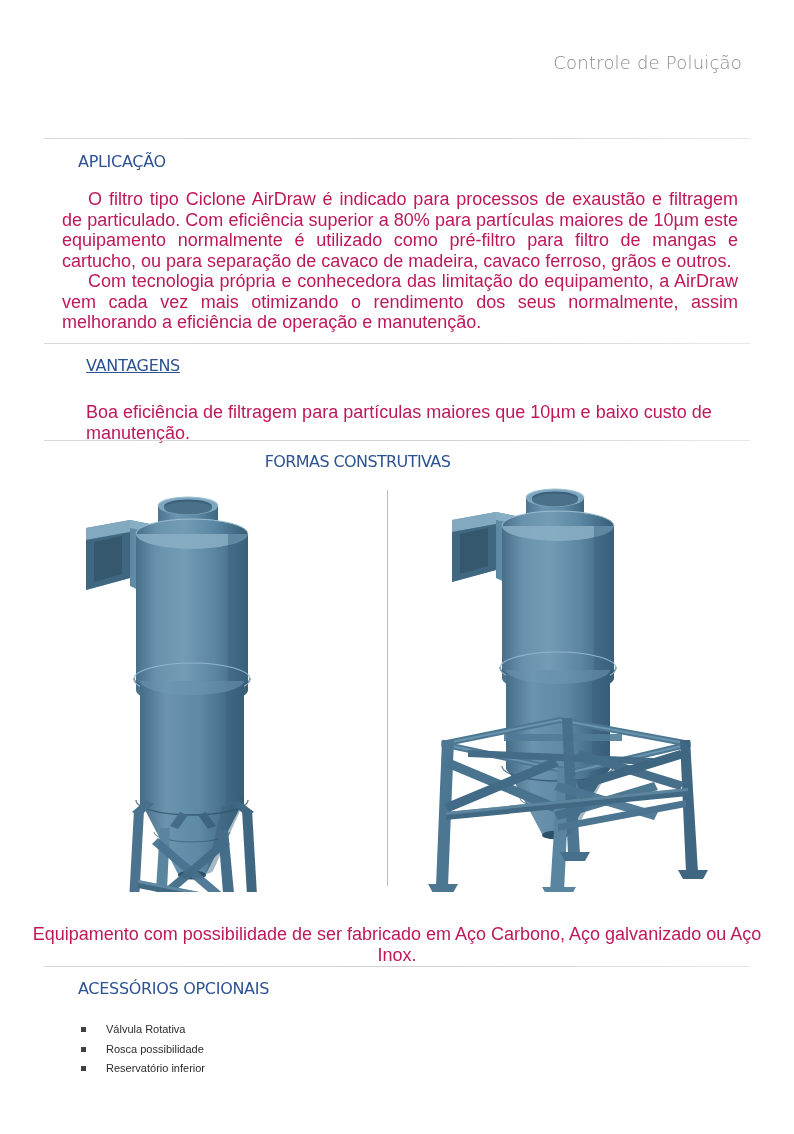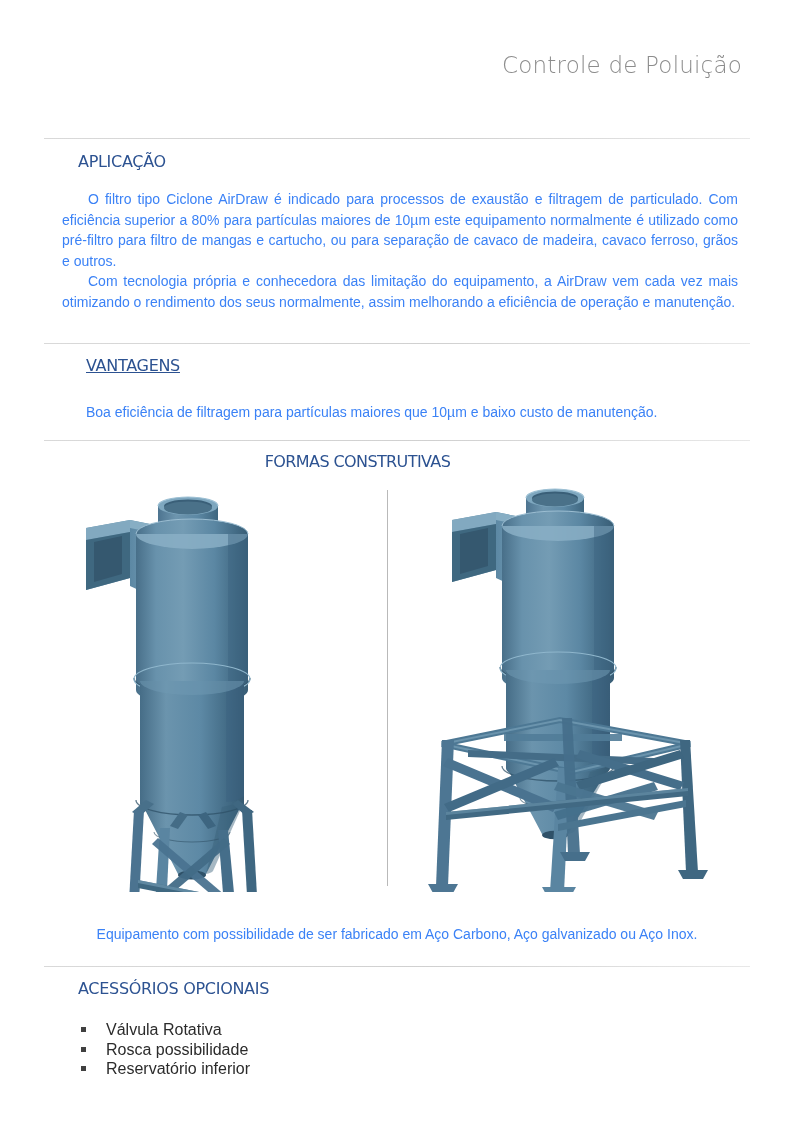--- a/index.html
+++ b/index.html
@@ -26,21 +26,21 @@
 
   
   .page-header {
     position: absolute;
     top: 52px;
     right: 52px;
     text-align: right;
   }
   .page-header .title {
     font-family: "DejaVu Sans", sans-serif;
-    font-size: 23px;
+    font-size: 18px;
     font-weight: 300;
     letter-spacing: .2px;
     color: #8c8c8c;
     white-space: nowrap;
   }
 
   
   .rule {
     position: absolute;
     left: 44px;
@@ -69,23 +69,23 @@
     left: 0; top: 452px; width: 715px;
     text-align: center;
     letter-spacing: -0.6px;
   }
   .section-heading.h-acessorios { left: 78px; top: 979px; }
 
   
   .body-text {
     position: absolute;
     font-family: "Liberation Sans", sans-serif;
-    font-size: 14px;
+    font-size: 18px;
     line-height: 20.5px;
-    color: #3b82f6;
+    color: #be185d;
     text-align: justify;
     text-justify: inter-word;
   }
   .p-aplicacao {
     left: 62px;
     top: 189px;
     width: 676px;
   }
   .p-aplicacao p {
     margin: 0;
@@ -113,21 +113,21 @@
 
   
   .accessory-list {
     position: absolute;
     left: 78px;
     top: 1020px;
     margin: 0;
     padding: 0;
     list-style: none;
     font-family: "Liberation Sans", sans-serif;
-    font-size: 16px;
+    font-size: 11px;
     line-height: 19.5px;
     color: #2b2b2b;
   }
   .accessory-list li {
     position: relative;
     padding-left: 28px;
     white-space: nowrap;
   }
   .accessory-list li .bullet-icon {
     position: absolute;

